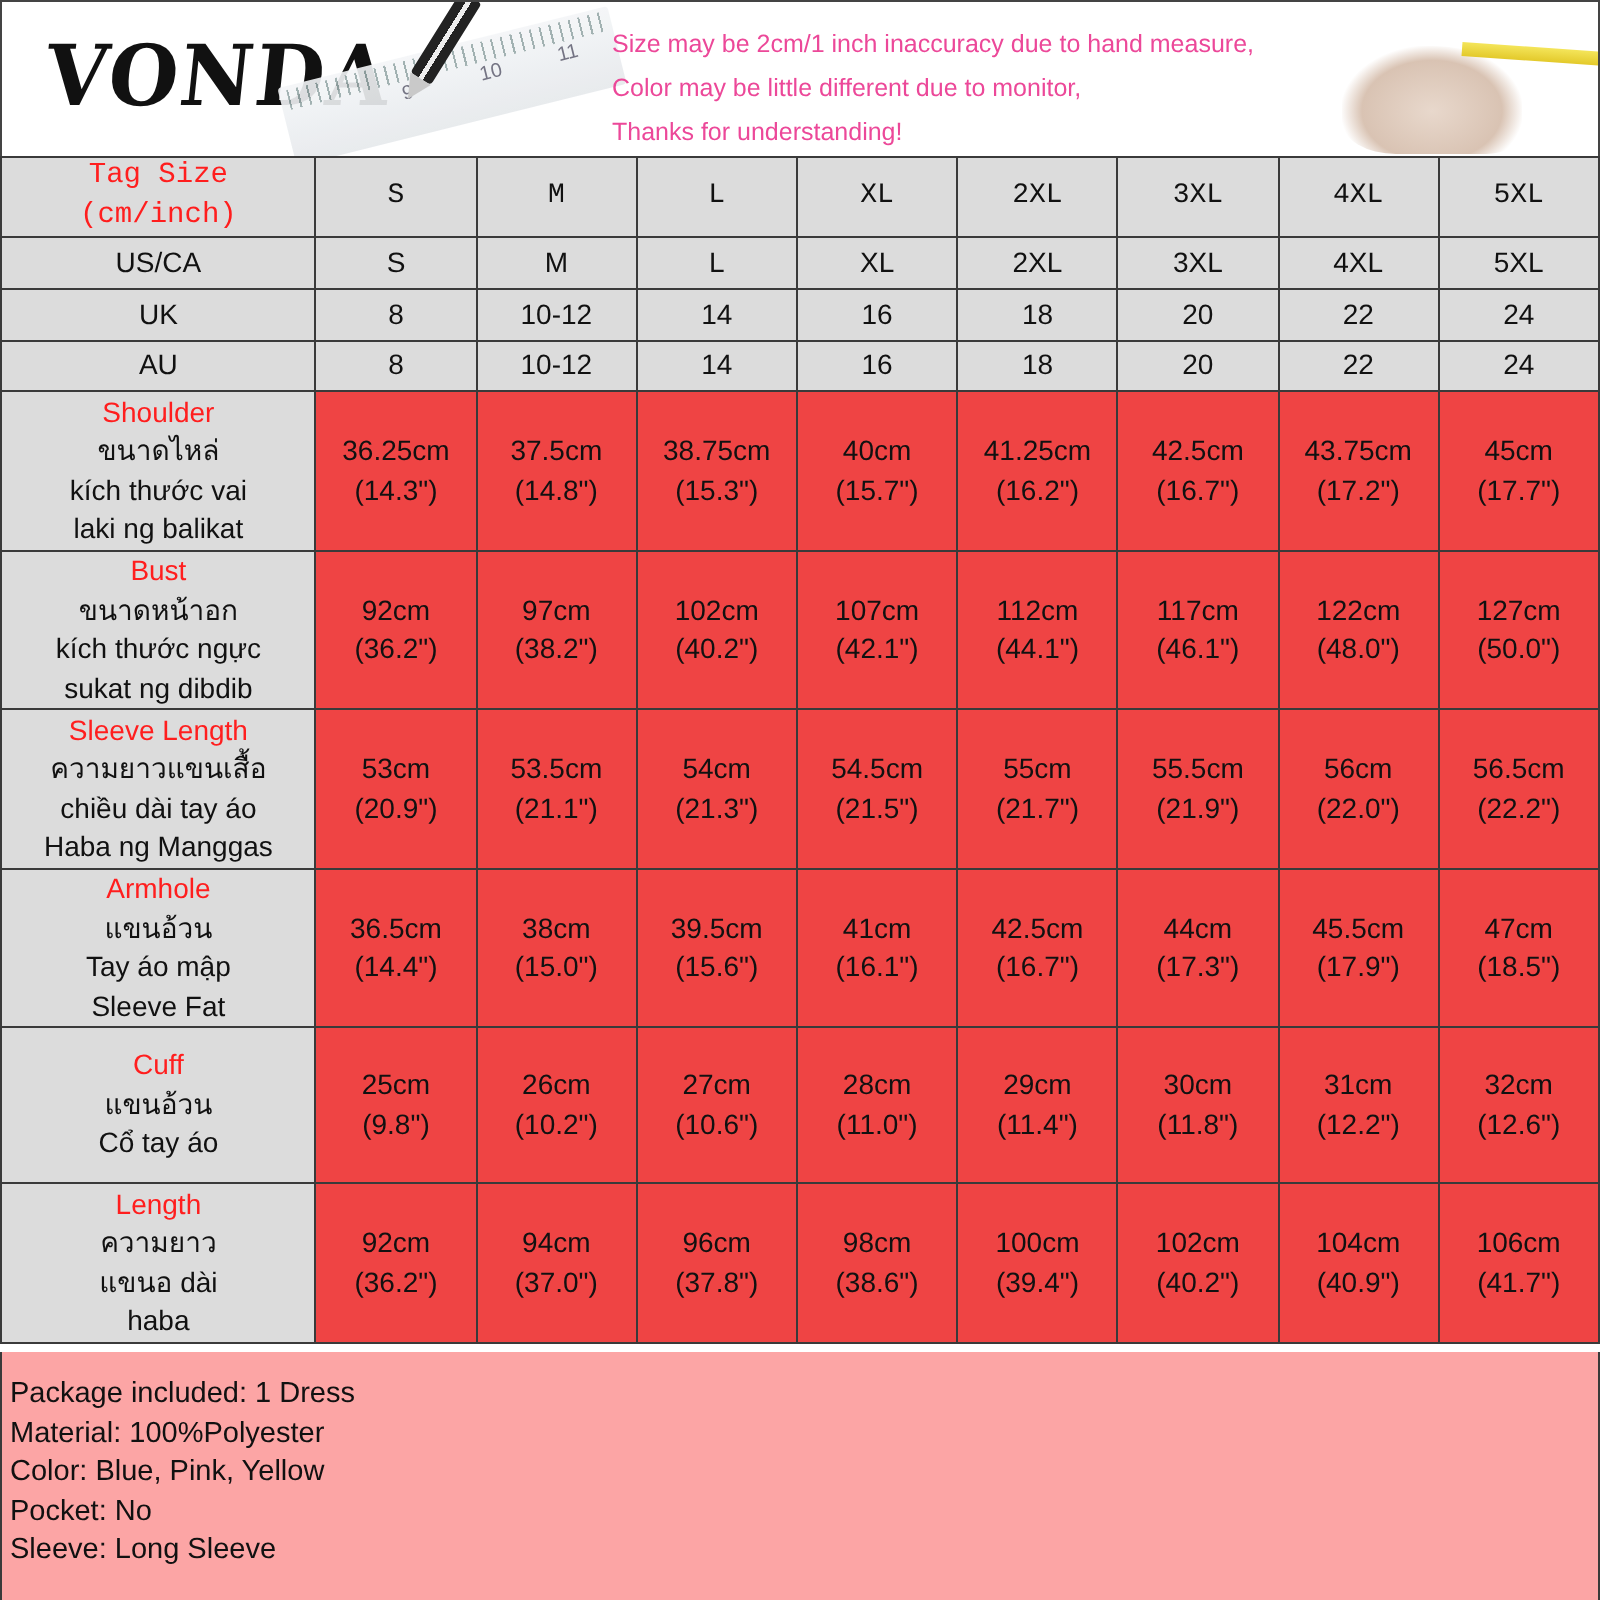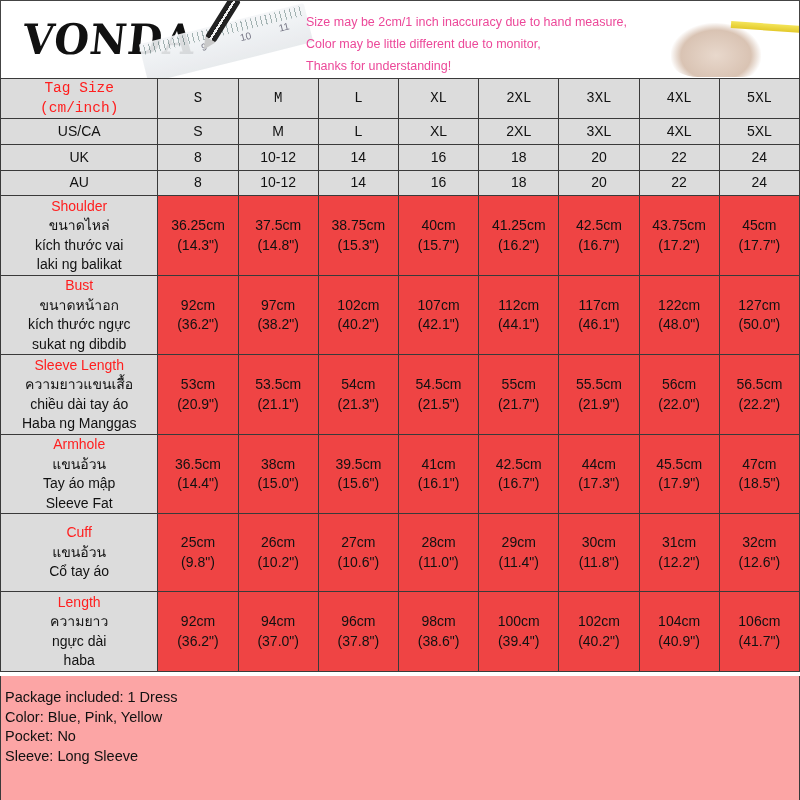--- a/index.html
+++ b/index.html
@@ -317,21 +317,21 @@
       <td class="val">
           <div>32cm</div>
           <div>(12.6")</div>
         </td>
     </tr>
 
     <tr class="r-meas tall">
       <td class="lbl">
         <div class="title">Length</div>
         <div>ความยาว</div>
-        <div>ngực dài</div>
+        <div>แขนอ dài</div>
         <div>haba</div>
       </td>
       <td class="val">
           <div>92cm</div>
           <div>(36.2")</div>
         </td>
       <td class="val">
           <div>94cm</div>
           <div>(37.0")</div>
         </td>
@@ -358,16 +358,17 @@
       <td class="val">
           <div>106cm</div>
           <div>(41.7")</div>
         </td>
     </tr>
   </tbody>
 </table>
 
 <div class="footer">
   <div>Package included: 1 Dress</div>
+  <div>Material: 100%Polyester</div>
   <div>Color: Blue, Pink, Yellow</div>
   <div>Pocket: No</div>
   <div>Sleeve: Long Sleeve</div>
 </div>
 
 </body></html>

